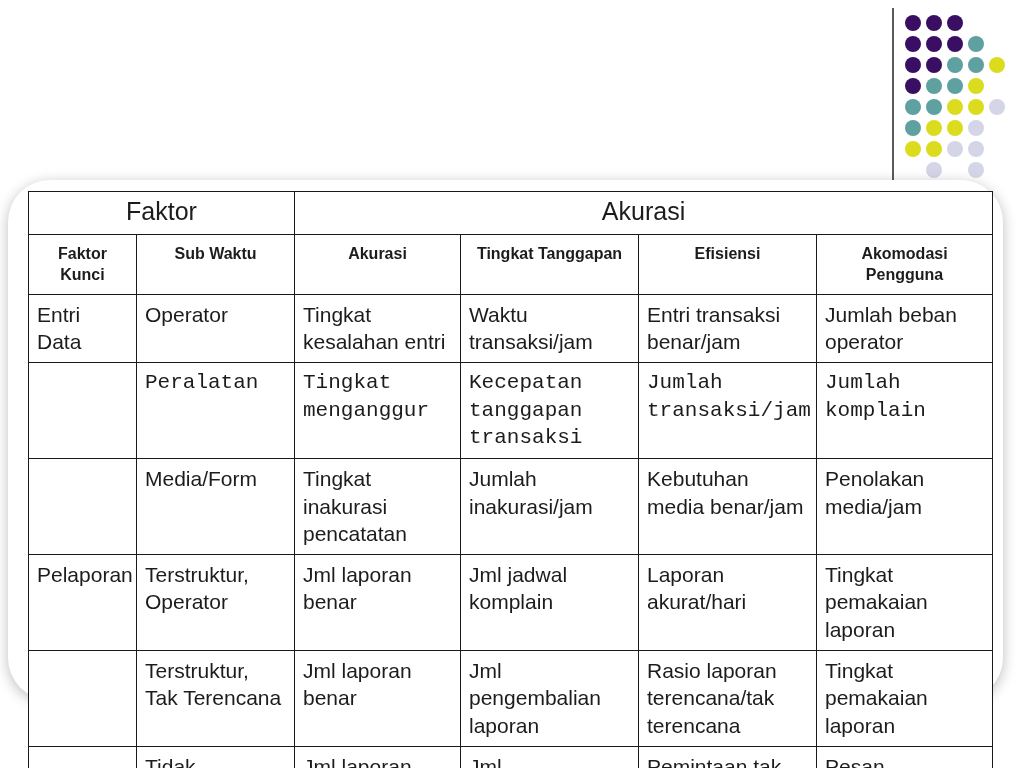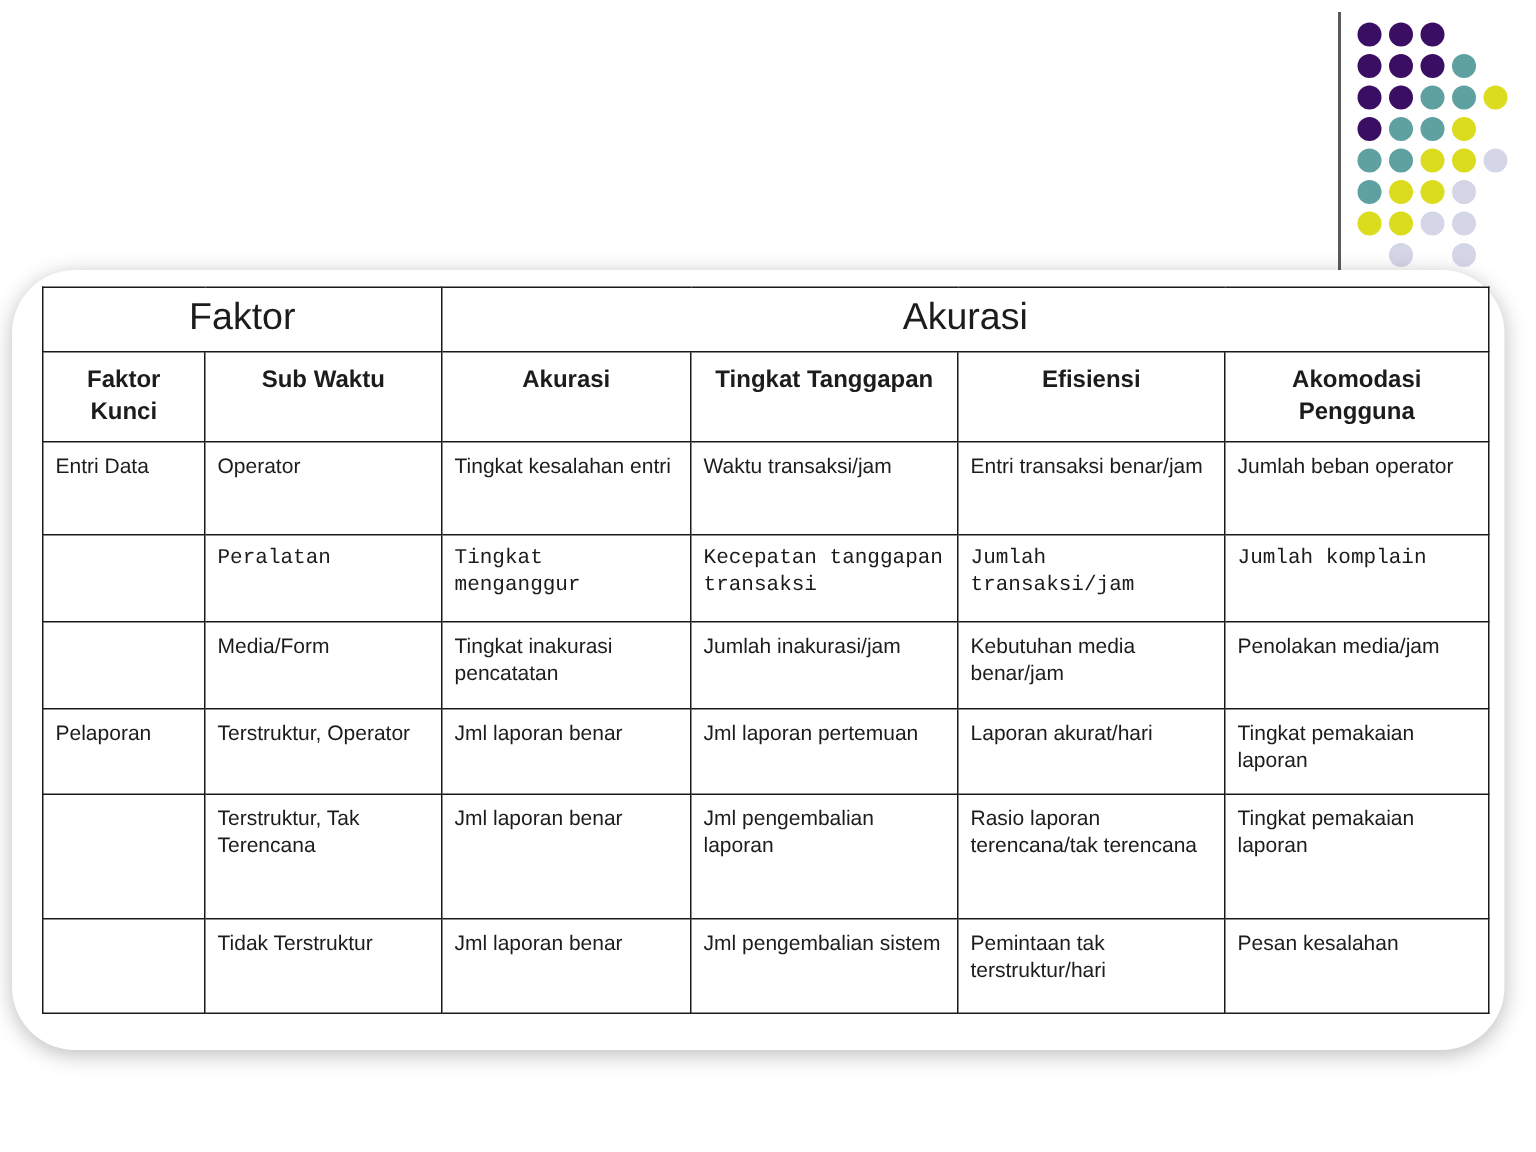--- a/index.html
+++ b/index.html
@@ -75,21 +75,21 @@
     width: 964px;
     border-collapse: collapse;
     table-layout: fixed;
     background: #ffffff;
   }
   table.matrix td, table.matrix th {
     border: 1.5px solid #1a1a1a;
     vertical-align: top;
     padding: 6px 8px 7px 8px;
     color: #1c1c1c;
-    font-size: 14px;
+    font-size: 21px;
     line-height: 1.30;
     font-weight: 400;
     text-align: left;
   }
   
   table.matrix tr.group-row th {
     text-align: center;
     font-size: 25px;
     font-weight: 400;
     padding: 6px 4px 8px 4px;
@@ -214,21 +214,21 @@
           <td>Media/Form</td>
           <td>Tingkat inakurasi pencatatan</td>
           <td>Jumlah inakurasi/jam</td>
           <td>Kebutuhan media benar/jam</td>
           <td>Penolakan media/jam</td>
         </tr>
         <tr class="row-h4">
           <td class="key-cell">Pelaporan</td>
           <td>Terstruktur, Operator</td>
           <td>Jml laporan benar</td>
-          <td>Jml laporan pertemuan</td>
+          <td>Jml jadwal komplain</td>
           <td>Laporan akurat/hari</td>
           <td>Tingkat pemakaian laporan</td>
         </tr>
         <tr class="row-h5">
           <td class="key-cell"></td>
           <td>Terstruktur, Tak Terencana</td>
           <td>Jml laporan benar</td>
           <td>Jml pengembalian laporan</td>
           <td>Rasio laporan terencana/tak terencana</td>
           <td>Tingkat pemakaian laporan</td>

